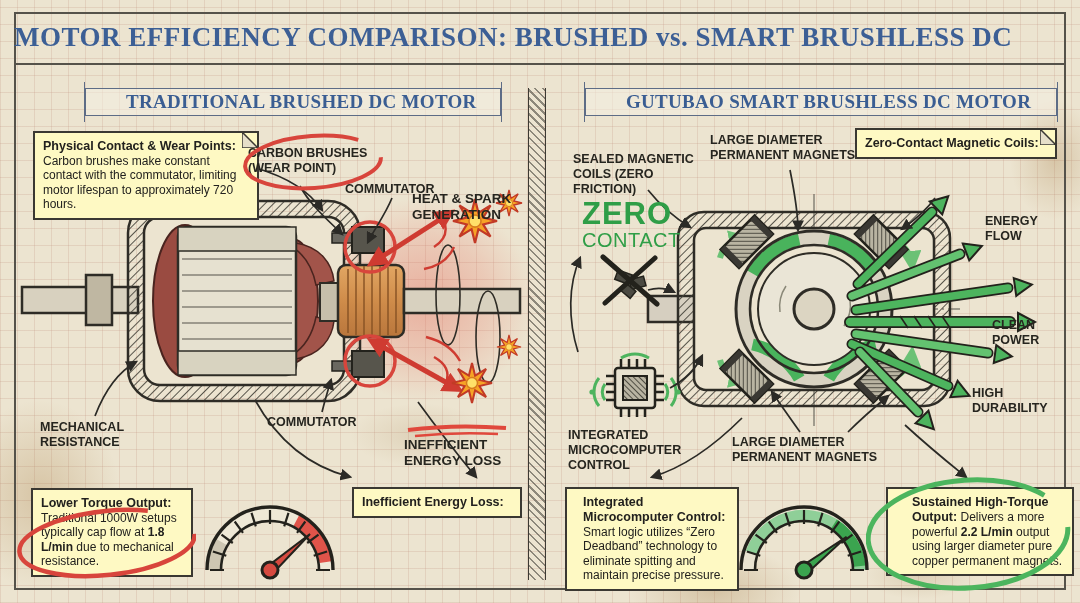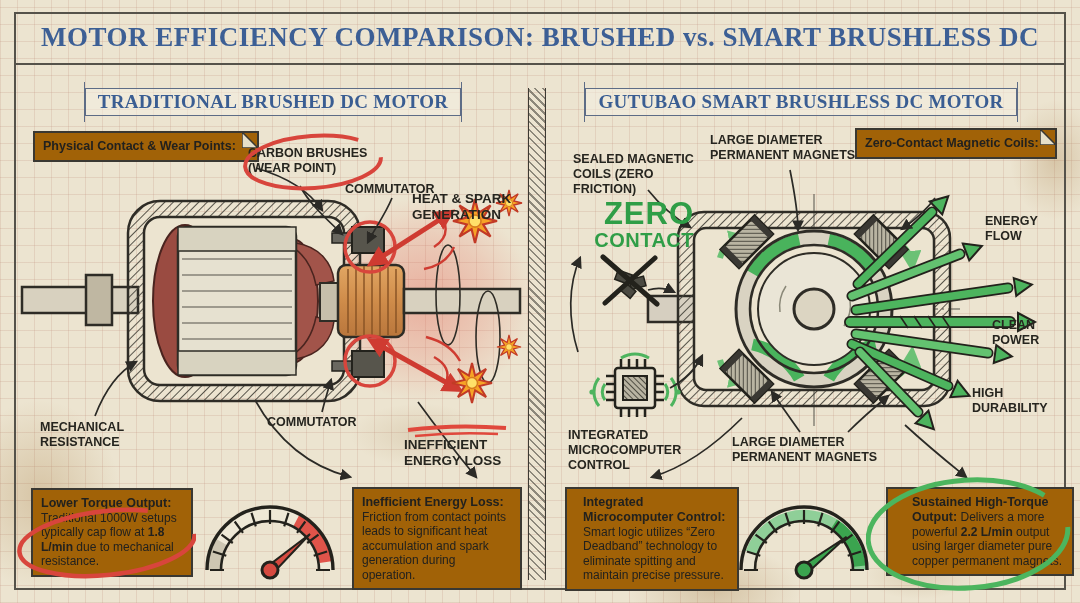--- a/index.html
+++ b/index.html
@@ -3,42 +3,42 @@
 <meta charset="utf-8">
 <style>
   html,body{margin:0;padding:0;background:#b8b0a0;}
   .canvas{position:relative;width:1080px;height:603px;background:#ece4d0;overflow:hidden;
           font-family:"Liberation Sans",sans-serif;color:#23221f;}
   .grid{position:absolute;inset:0;z-index:0;background-image:
     repeating-linear-gradient(0deg, rgba(190,140,122,0.22) 0 1px, transparent 1px 17px),
     repeating-linear-gradient(90deg, rgba(190,140,122,0.22) 0 1px, transparent 1px 17px);}
   .stain{position:absolute;z-index:0;border-radius:50%;}
   .frame{position:absolute;left:14px;top:12px;right:14px;bottom:13px;border:2px solid #55524a;z-index:1;}
-  .title{position:absolute;left:14px;right:14px;top:22px;text-align:center;z-index:3;
+  .title{position:absolute;left:14px;right:14px;top:22px;z-index:3;
          font-family:"Liberation Serif",serif;font-weight:bold;font-size:27px;letter-spacing:.5px;color:#3c5f95;}
   .title-rule{position:absolute;left:14px;right:14px;top:63px;border-top:2px solid #55524a;z-index:1;}
-  .panel-header{position:absolute;top:88px;height:26px;line-height:26px;text-align:center;z-index:3;
+  .panel-header{position:absolute;top:88px;height:26px;line-height:26px;text-align:left;z-index:3;
       font-family:"Liberation Serif",serif;font-weight:bold;font-size:19px;color:#3a5d92;
-      border:1.6px solid #5d6c86;background:rgba(244,239,226,.55);letter-spacing:.3px;}
+      border:1.6px solid #5d6c86;background:rgba(244,239,226,.55);letter-spacing:.3px;padding-left:40px;}
   .panel-header::before,.panel-header::after{content:'';position:absolute;top:-7px;bottom:-7px;border-left:1.6px solid #5d6c86;}
   .panel-header::before{left:-2px}.panel-header::after{right:-2px}
   .divider{position:absolute;left:528px;top:88px;width:16px;height:492px;z-index:1;
       border-left:1.8px solid #3c3a33;border-right:1.8px solid #3c3a33;
       background:repeating-linear-gradient(45deg, transparent 0 4px, rgba(62,60,52,.55) 4px 5.6px);}
-  .note{position:absolute;background:#a16207;border:2px solid #3a3832;padding:6px 8px;z-index:3;
+  .note{position:absolute;background:#fef9c3;border:2px solid #3a3832;padding:6px 8px;z-index:3;
         font-size:12px;line-height:1.2;color:#22211e;}
   .note .nt{font-weight:bold;font-size:12.5px;}
   .note b{font-size:12px;}
   .fold{position:absolute;top:-1px;right:-1px;line-height:0;}
   .lbl{position:absolute;font-weight:bold;color:#26251f;white-space:pre-line;
        font-size:12.5px;line-height:1.18;z-index:3;}
   .lbl.big{font-size:13.5px;margin-top:44px;}
-  .zero-wrap{position:absolute;left:582px;top:198px;width:112px;text-align:right;z-index:3;}
+  .zero-wrap{position:absolute;left:582px;top:198px;width:112px;text-align:left;z-index:3;}
   .zero{font-weight:bold;font-size:31px;line-height:1;color:#2f9e47;letter-spacing:1px;}
-  .contact{font-weight:bold;font-size:20px;line-height:1.1;color:#2f9e47;letter-spacing:.5px;}
+  .contact{font-weight:normal;font-size:20px;line-height:1.1;color:#2f9e47;letter-spacing:.5px;}
   svg.ill{position:absolute;z-index:1;overflow:visible;}
   svg.over{position:absolute;inset:0;z-index:2;pointer-events:none;}
   svg.oval{position:absolute;z-index:4;pointer-events:none;}
 </style>
 </head>
 <body>
 
 <div class="canvas">
   <div class="grid"></div>
 
@@ -307,20 +307,21 @@
     </g>
     <path d="M408,430 Q455,424 506,428" fill="none" stroke="#e0483c" stroke-width="4"></path>
     <path d="M415,436 Q455,432 498,434" fill="none" stroke="#e0483c" stroke-width="2.5"></path>
   </svg>
 
   <div class="note" style="left:33px;top:131px;width:206px;">
     <span class="fold"><svg width="16" height="16">
           <path d="M0,0 L16,16 L0,16 Z" fill="#e6dfc9" stroke="#3a3832" stroke-width="1.5"></path>
         </svg></span>
     <div class="nt">Physical Contact &amp; Wear Points:</div>
+    <div class="nb">Carbon brushes make constant contact with the commutator, limiting motor lifespan to approximately 720 hours.</div>
   </div>
 
   <div class="lbl" style="left:248px;top:146px;width:130px;">CARBON BRUSHES
 (WEAR POINT)</div>
   <svg class="oval" style="left:240px;top:132px;" width="146" height="62" viewBox="0 0 146 62">
     <ellipse cx="73" cy="30" rx="68" ry="26" fill="none" stroke="#d8453c" stroke-width="4" pathLength="360" stroke-dasharray="325 35" transform="rotate(-4 73 30)"></ellipse>
   </svg>
 
   <div class="lbl big" style="left:412px;top:147px;width:104px;">HEAT &amp; SPARK
 GENERATION</div>
@@ -334,21 +335,20 @@
   <div class="note" style="left:31px;top:488px;width:142px;">
     <div class="nt">Lower Torque Output:</div>
     <div class="nb"><span>Traditional 1000W setups typically cap flow at </span><b>1.8 L/min</b><span> due to mechanical resistance.</span></div>
   </div>
   <svg class="oval" style="left:14px;top:505px;" width="182" height="76" viewBox="0 0 182 76">
     <ellipse cx="93" cy="38" rx="88" ry="32" fill="none" stroke="#d8453c" stroke-width="4.5" pathLength="360" stroke-dasharray="310 50" transform="rotate(-6 93 38)"></ellipse>
   </svg>
 
   <div class="note" style="left:352px;top:487px;width:150px;">
     <div class="nt">Inefficient Energy Loss:</div>
-    <div class="nb">Friction from contact points leads to significant heat accumulation and spark generation during operation.</div>
   </div>
 
   <div class="lbl" style="left:573px;top:152px;width:146px;">SEALED MAGNETIC
 COILS (ZERO FRICTION)</div>
   <div class="lbl" style="left:710px;top:133px;width:164px;">LARGE DIAMETER
 PERMANENT MAGNETS</div>
 
   <div class="note" style="left:855px;top:128px;width:182px;">
     <span class="fold"><svg width="16" height="16">
           <path d="M0,0 L16,16 L0,16 Z" fill="#e6dfc9" stroke="#3a3832" stroke-width="1.5"></path>

